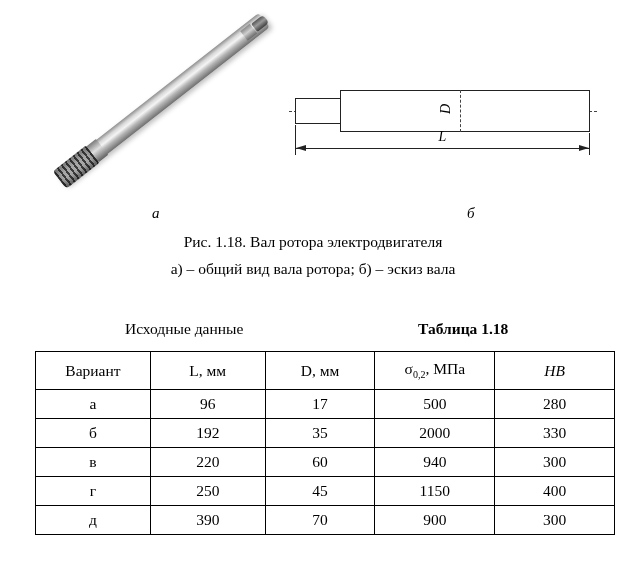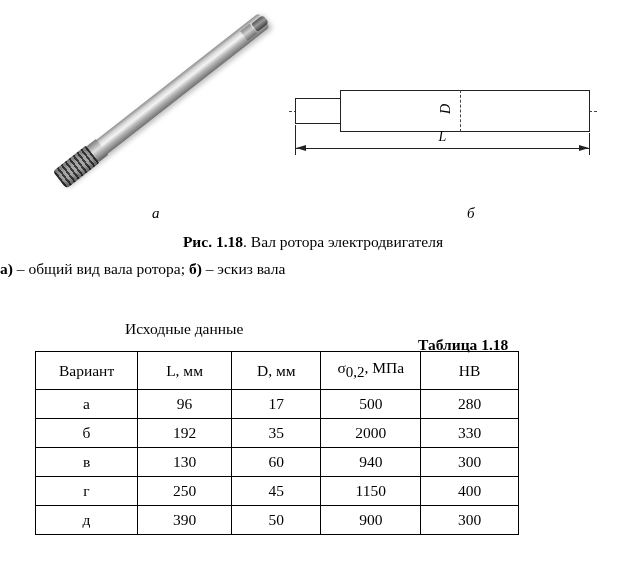--- a/index.html
+++ b/index.html
@@ -83,46 +83,46 @@
     position: absolute; left: 0; top: 41px; width: 295px;
     text-align: center; font-style: italic;
   }
 
   
   .fig-sublabel { position: absolute; font-style: italic; font-size: 15px; }
   .fig-sublabel.a { left: 152px; top: 205px; }
   .fig-sublabel.b { left: 467px; top: 205px; }
 
   .caption-line1 { position: absolute; top: 233px; left: 0; width: 626px; text-align: center; font-size: 15.5px; }
-  .caption-line2 { position: absolute; top: 260px; left: 0; width: 626px; font-size: 15.5px; }
-  .bold { font-weight: bold; margin-top: 32px; }
+  .caption-line2 { position: absolute; top: 260px; left: 0; width: 626px; text-align: center; font-size: 15.5px; }
+  .bold { font-weight: normal; margin-top: 32px; }
 
   .pre-title { position: absolute; top: 320px; left: 125px; font-size: 15.5px; }
-  .tbl-title { position: absolute; top: 336px; left: 418px; font-size: 15.5px; font-weight: bold; }
+  .tbl-title { position: absolute; top: 320px; left: 418px; font-size: 15.5px; font-weight: bold; }
 
   
   table.data {
     position: absolute; left: 35px; top: 351px;
-    width: 484px; border-collapse: collapse;
+    width: 580px; border-collapse: collapse;
     font-size: 15.5px;
   }
   table.data td, table.data th {
     border: 1px solid #000;
     text-align: center; vertical-align: middle;
     font-weight: normal;
     padding: 0 4px;
   }
   table.data th { height: 38px; }
   table.data td { height: 29px; }
   .col-variant { width: 115px; }
   .col-l { width: 115px; margin-left: 19px; }
   .col-d { width: 110px; }
   .col-sigma { width: 120px; }
-  .col-hb { width: 120px; }
-  sub { font-size: 15px; }
+  .col-hb { width: 120px; font-style: italic; }
+  sub { font-size: 10px; }
 </style>
 </head>
 <body>
 
 <div class="photo-panel">
   <div class="shaft">
     <div class="shaft-splines"></div>
     <div class="shaft-collar"></div>
     <div class="shaft-neck"></div>
     <div class="shaft-tip"></div>
@@ -176,33 +176,33 @@
     </tr>
     <tr>
       <td>б</td>
       <td>192</td>
       <td>35</td>
       <td>2000</td>
       <td>330</td>
     </tr>
     <tr>
       <td>в</td>
-      <td>130</td>
+      <td>220</td>
       <td>60</td>
       <td>940</td>
       <td>300</td>
     </tr>
     <tr>
       <td>г</td>
       <td>250</td>
       <td>45</td>
       <td>1150</td>
       <td>400</td>
     </tr>
     <tr>
       <td>д</td>
       <td>390</td>
-      <td>50</td>
+      <td>70</td>
       <td>900</td>
       <td>300</td>
     </tr>
   </tbody>
 </table>
 
 </body></html>

